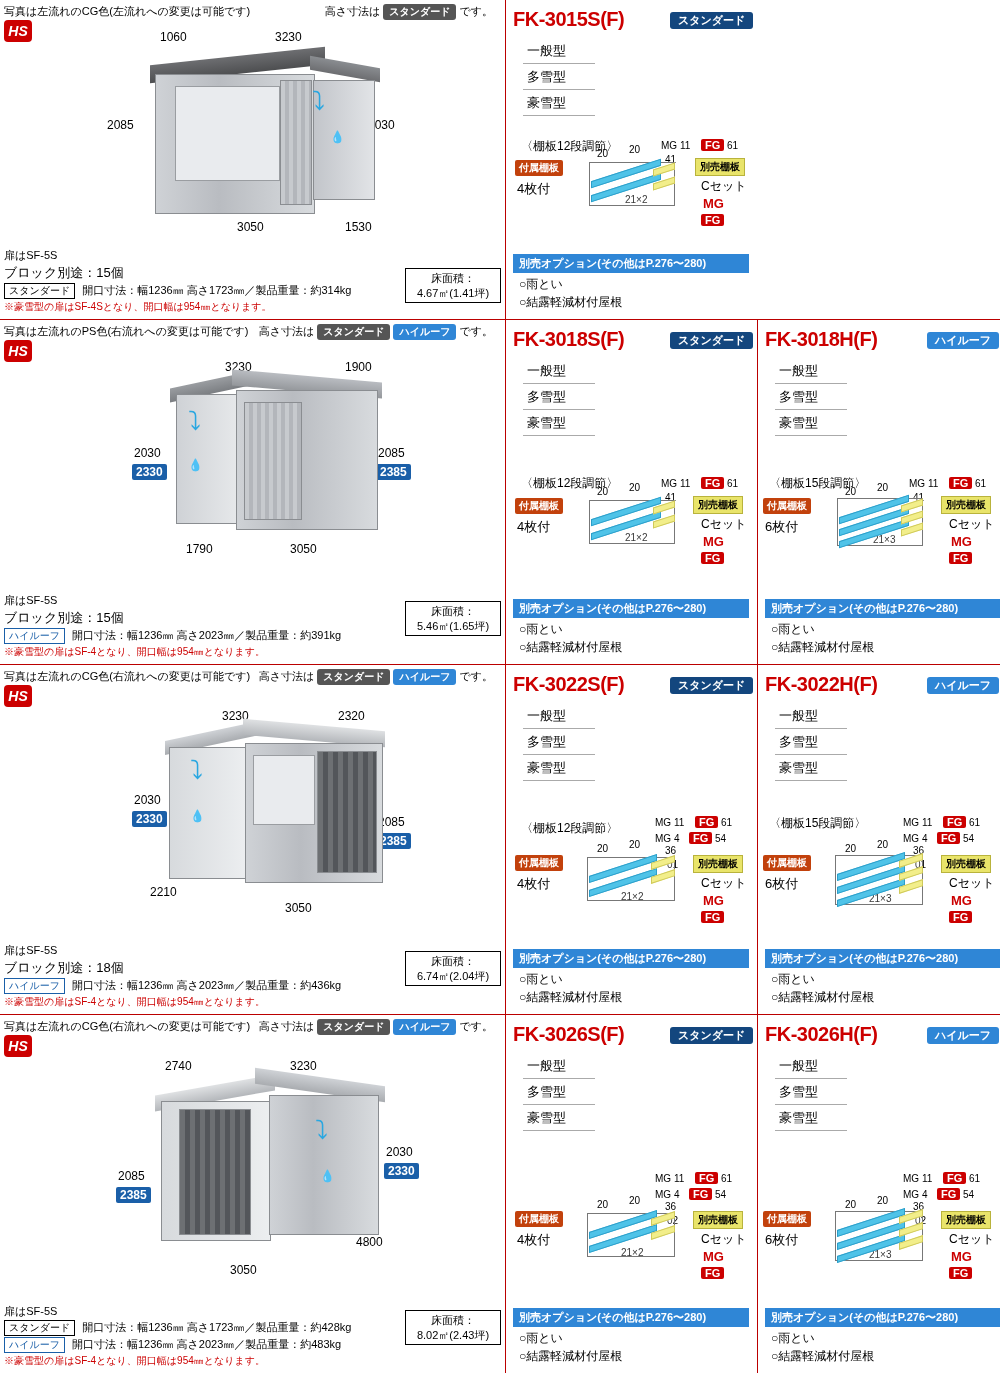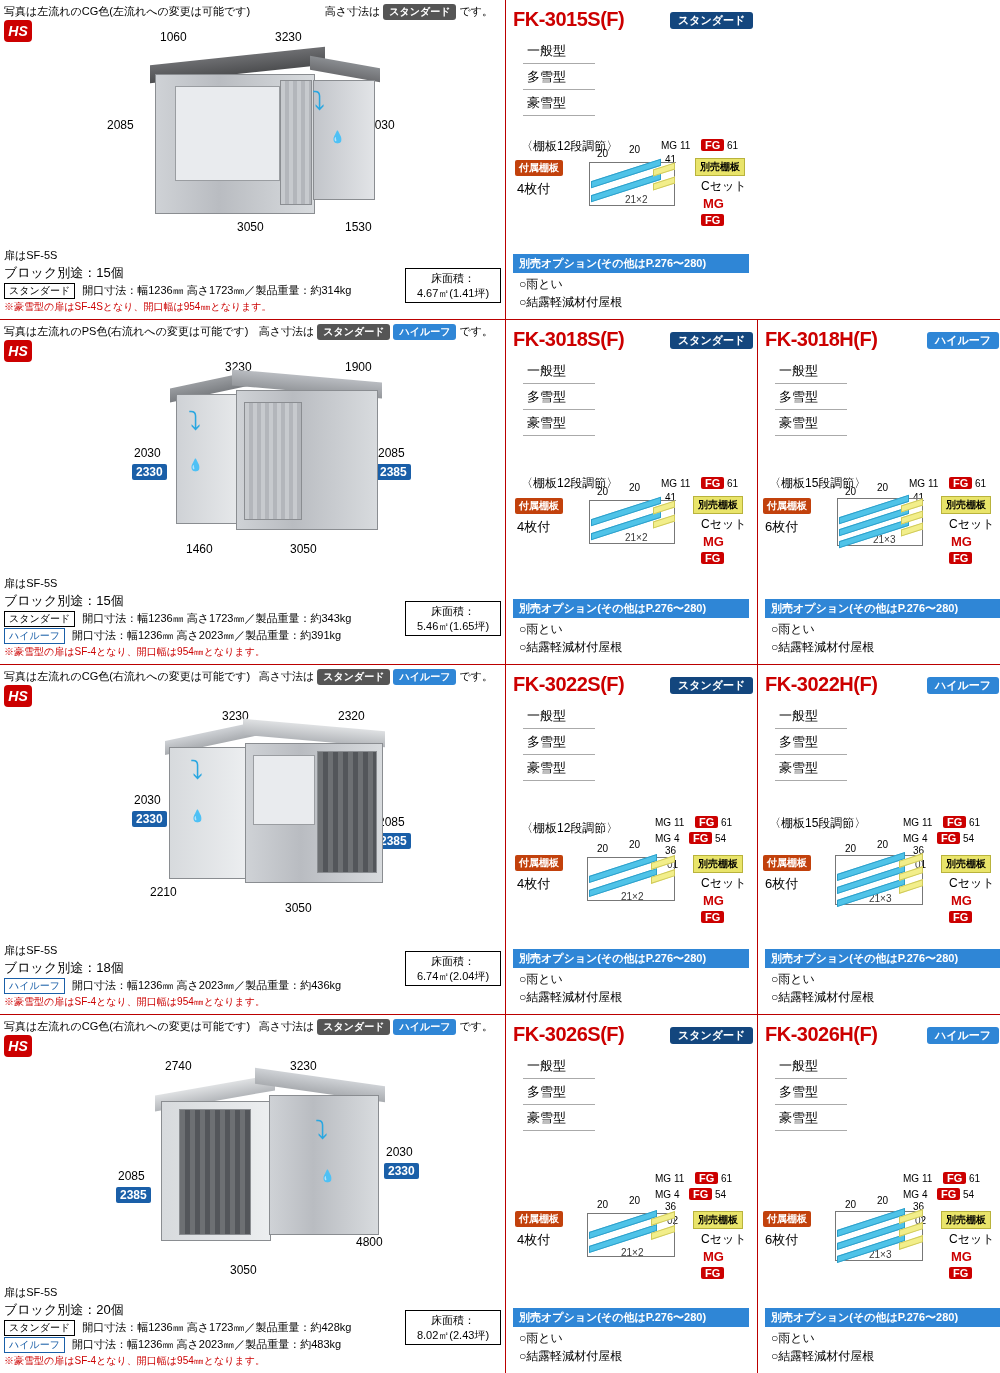--- a/index.html
+++ b/index.html
@@ -234,41 +234,37 @@
         <span>です。</span>
       </div>
 
       <div class="drawing" style="height:230px;">
         <div class="dimplain" style="left:225px;top:14px;">3230</div>
         <div class="dimplain" style="left:345px;top:14px;">1900</div>
         <div class="dimplain" style="left:134px;top:100px;">2030</div>
         <div class="dimbox" style="left:132px;top:118px;">2330</div>
         <div class="dimplain" style="left:378px;top:100px;">2085</div>
         <div class="dimbox" style="left:376px;top:118px;">2385</div>
-        <div class="dimplain" style="left:186px;top:196px;">1460</div>
+        <div class="dimplain" style="left:186px;top:196px;">1790</div>
         <div class="dimplain" style="left:290px;top:196px;">3050</div>
 
         <div class="shed" style="left:170px;top:30px;width:215px;height:160px;">
           <div class="roof" style="left:0;top:4px;width:80px;height:14px;transform:skewY(-12deg);background:linear-gradient(180deg,#9a9da1,#7b7e82);"></div>
           <div class="roof" style="left:62px;top:0px;width:150px;height:16px;transform:skewY(5deg);background:linear-gradient(180deg,#b9bcc1,#94979b);"></div>
           <div class="body" style="left:6px;top:18px;width:62px;height:130px;background:linear-gradient(90deg,#cfd2d6,#e6e8ea);"></div>
           <div class="body" style="left:66px;top:14px;width:142px;height:140px;"></div>
           <div class="door" style="left:74px;top:26px;width:58px;height:118px;"></div>
         </div>
         <div class="arrowblue" style="left:188px;top:60px;">⤵</div>
         <div class="droplet" style="left:188px;top:112px;">💧</div>
       </div>
 
       <div class="specs">
         <div class="specline">扉はSF-5S</div>
         <div class="specline" style="font-size:13px;">ブロック別途：15個</div>
-        <div class="specline">
-          <span class="boxlabel">スタンダード</span>
-          <span>開口寸法：幅1236㎜ 高さ1723㎜／製品重量：約343kg</span>
-        </div>
         <div class="specline">
           <span class="boxlabel boxlabel-blue">ハイルーフ</span>
           <span>開口寸法：幅1236㎜ 高さ2023㎜／製品重量：約391kg</span>
         </div>
         <div class="specline redtext">※豪雪型の扉はSF-4となり、開口幅は954㎜となります。</div>
       </div>
       <div class="floorbox" style="bottom:28px;">
         <div>床面積：</div>
         <div>5.46㎡(1.65坪)</div>
       </div>
@@ -522,21 +518,20 @@
           <div class="body" style="left:6px;top:26px;width:110px;height:140px;background:linear-gradient(90deg,#d7dadd,#eceef0);"></div>
           <div class="door" style="left:24px;top:34px;width:72px;height:126px;background:repeating-linear-gradient(90deg,#6d7073 0 5px,#53565a 5px 10px);"></div>
           <div class="body" style="left:114px;top:20px;width:110px;height:140px;"></div>
         </div>
         <div class="arrowblue" style="left:315px;top:74px;">⤵</div>
         <div class="droplet" style="left:320px;top:128px;">💧</div>
       </div>
 
       <div class="specs">
         <div class="specline">扉はSF-5S</div>
-        <div class="specline" style="font-size:13px;">ブロック別途：20個</div>
         <div class="specline">
           <span class="boxlabel">スタンダード</span>
           <span>開口寸法：幅1236㎜ 高さ1723㎜／製品重量：約428kg</span>
         </div>
         <div class="specline">
           <span class="boxlabel boxlabel-blue">ハイルーフ</span>
           <span>開口寸法：幅1236㎜ 高さ2023㎜／製品重量：約483kg</span>
         </div>
         <div class="specline redtext">※豪雪型の扉はSF-4となり、開口幅は954㎜となります。</div>
       </div>

